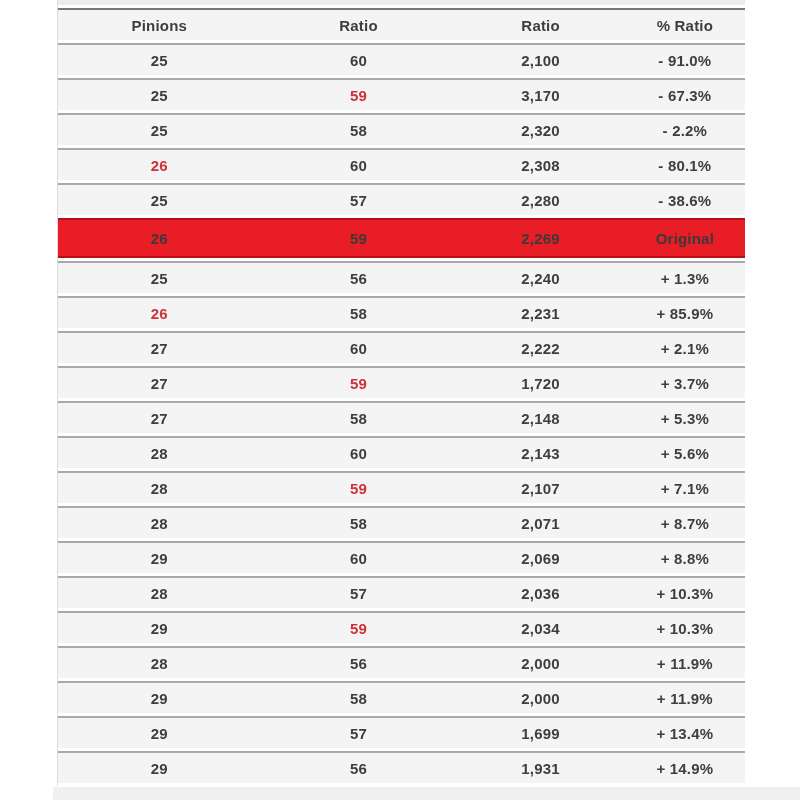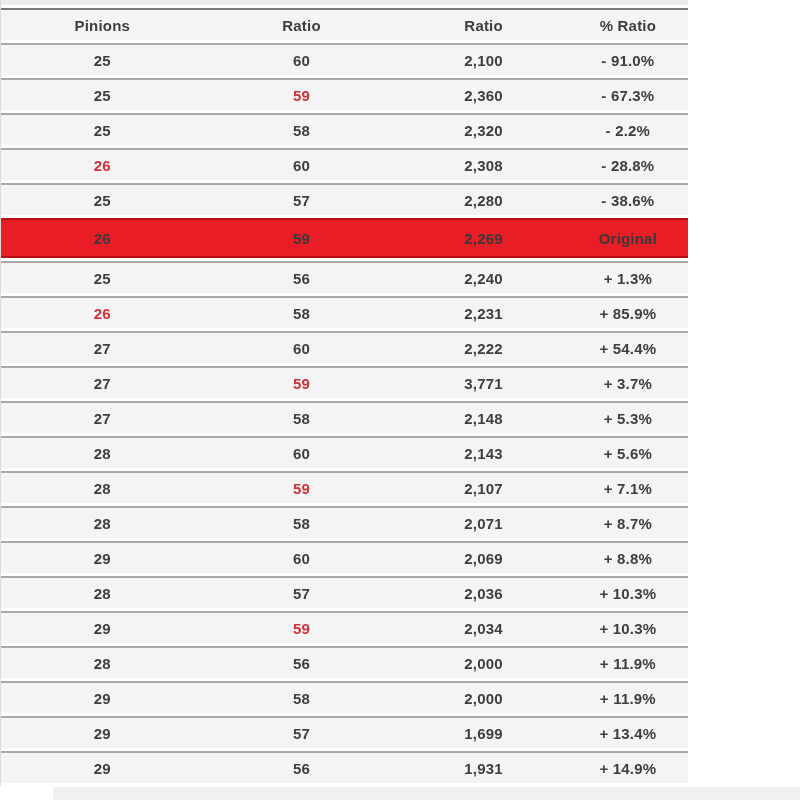--- a/index.html
+++ b/index.html
@@ -4,20 +4,21 @@
 <style>
   html, body { margin: 0; padding: 0; }
   body {
     width: 800px; height: 800px;
     background: #ffffff;
     font-family: "Liberation Sans", sans-serif;
     overflow: hidden;
     position: relative;
   }
   .content {
+    margin-left: 57px;
     width: 688px;
     border-left: 1px solid #dcdcdc;
     box-sizing: border-box;
   }
   .strip-top { height: 5px; background: #ececec; }
   table.ratio-table {
     width: 100%;
     border-collapse: separate;
     border-spacing: 0 3px;
     table-layout: fixed;
@@ -76,34 +77,34 @@
       <tbody id="table-body">
           <tr>
             <td>25</td>
             <td>60</td>
             <td>2,100</td>
             <td>- 91.0%</td>
           </tr>
           <tr>
             <td>25</td>
             <td class="red">59</td>
-            <td>2,360</td>
+            <td>3,170</td>
             <td>- 67.3%</td>
           </tr>
           <tr>
             <td>25</td>
             <td>58</td>
             <td>2,320</td>
             <td>- 2.2%</td>
           </tr>
           <tr>
             <td class="red">26</td>
             <td>60</td>
             <td>2,308</td>
-            <td>- 28.8%</td>
+            <td>- 80.1%</td>
           </tr>
           <tr>
             <td>25</td>
             <td>57</td>
             <td>2,280</td>
             <td>- 38.6%</td>
           </tr>
           <tr class="highlight">
             <td>26</td>
             <td>59</td>
@@ -119,26 +120,26 @@
           <tr>
             <td class="red">26</td>
             <td>58</td>
             <td>2,231</td>
             <td>+ 85.9%</td>
           </tr>
           <tr>
             <td>27</td>
             <td>60</td>
             <td>2,222</td>
-            <td>+ 54.4%</td>
+            <td>+ 2.1%</td>
           </tr>
           <tr>
             <td>27</td>
             <td class="red">59</td>
-            <td>3,771</td>
+            <td>1,720</td>
             <td>+ 3.7%</td>
           </tr>
           <tr>
             <td>27</td>
             <td>58</td>
             <td>2,148</td>
             <td>+ 5.3%</td>
           </tr>
           <tr>
             <td>28</td>

